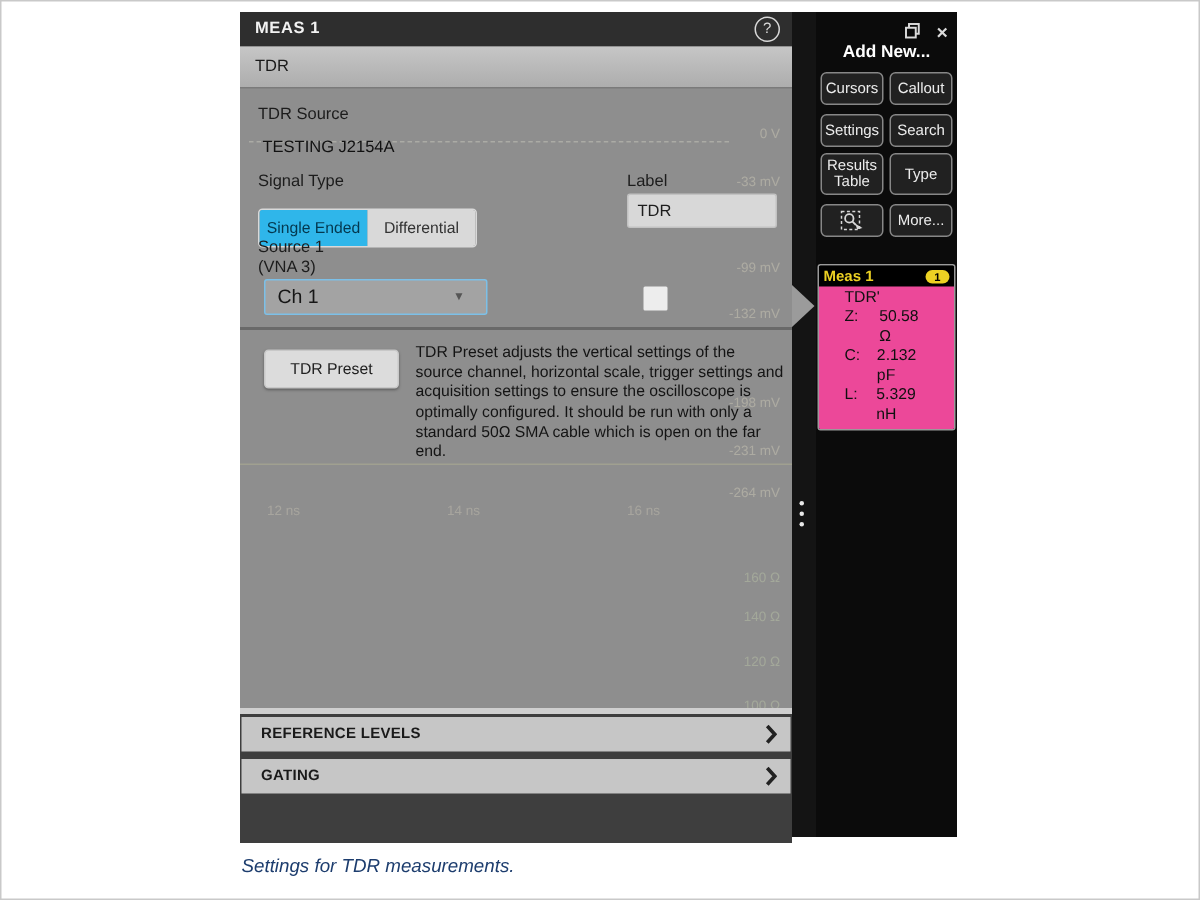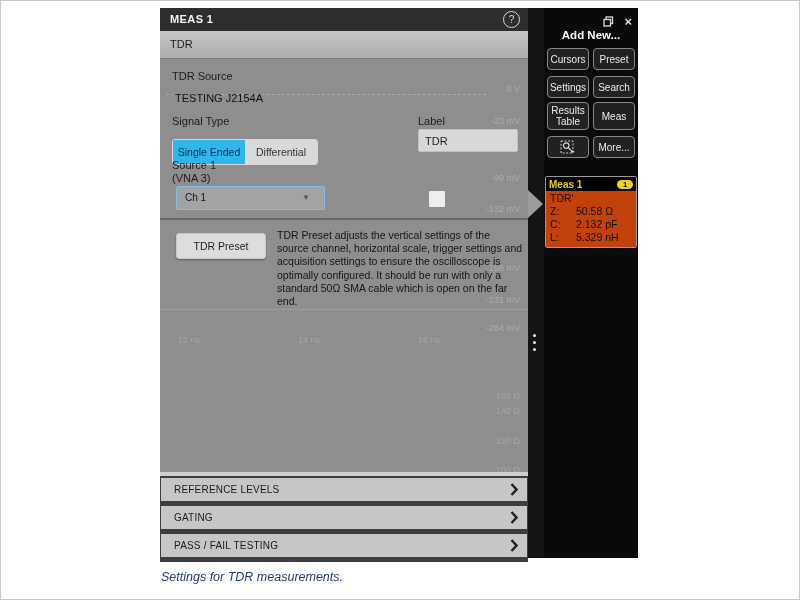--- a/index.html
+++ b/index.html
@@ -26,21 +26,21 @@
   .toggle .opt{width:72px;font-size:10.5px;display:flex;align-items:center;justify-content:center;cursor:pointer;}
   .opt-on{background:#2fb6ea;color:#04384f;}
   .opt-off{background:#d9d9d9;color:#333;}
 
   .text-input{position:absolute;left:258px;top:121px;width:100px;height:23px;background:#d8d8d8;
        border:1px solid #c2c2c2;border-radius:2px;font-size:11px;line-height:23px;padding-left:6px;
        color:#1d1d1d;box-sizing:border-box;}
 
   .dropdown{position:absolute;left:16px;top:178px;width:149px;height:24px;background:#a3a3a3;
        border:1px solid #7cc0e8;border-radius:2px;box-sizing:border-box;cursor:pointer;}
-  .dropdown .dd-text{position:absolute;left:8px;line-height:22px;font-size:10px;color:#161616;}
+  .dropdown .dd-text{position:absolute;left:8px;line-height:22px;font-size:13px;color:#161616;}
   .dropdown .caret{position:absolute;right:14px;top:0;line-height:22px;font-size:8px;color:#555;}
 
   .checkbox{position:absolute;left:268px;top:182px;width:16px;height:16px;background:#ededed;
        border:1px solid #8f8f8f;border-radius:2px;cursor:pointer;}
   .cb-label{position:absolute;left:291px;top:179px;width:76px;font-size:10.5px;line-height:13px;color:#1b1b1b;}
 
   .divider{position:absolute;left:0;right:0;top:210px;height:2px;background:rgba(60,60,60,.45);}
 
   .preset-btn{position:absolute;left:16px;top:225px;width:90px;height:26px;background:#dcdcdc;
        border:1px solid #c8c8c8;border-radius:3px;font-size:10.5px;color:#222;
@@ -49,21 +49,21 @@
   .preset-desc{position:absolute;left:117px;top:221px;width:246px;font-size:10.5px;line-height:13.2px;color:#141414;}
 
   
   .ghost{position:absolute;font-size:9px;color:rgba(238,233,205,.32);text-align:right;pointer-events:none;}
   .ghost-ohm{color:rgba(212,230,182,.30);}
   .ghost-t{text-align:left;color:rgba(238,233,205,.26);}
   .zero-line{position:absolute;left:6px;right:42px;top:86px;border-top:1px dashed rgba(240,238,220,.30);pointer-events:none;}
   .trace-line{position:absolute;left:0;right:0;top:301px;height:1px;background:rgba(216,214,150,.25);pointer-events:none;}
 
   
-  .footer{position:absolute;left:0;right:0;top:464px;height:86px;background:#3e3e3e;border-top:4px solid #cfcfcf;}
+  .footer{position:absolute;left:0;right:0;top:464px;height:86px;background:#3e3e3e;border-top:4px solid #cfcfcf;font-weight:bold;}
   .acc{position:absolute;left:1px;right:1px;height:23px;background:#c6c6c6;cursor:pointer;}
   .acc .acc-label{position:absolute;left:13px;line-height:23px;font-size:10px;color:#1a1a1a;letter-spacing:.2px;}
   .acc svg{position:absolute;right:9px;top:5px;}
 
   
   .strip{position:absolute;left:528px;top:8px;width:16px;height:550px;background:#141414;}
   .flyout-arrow{position:absolute;left:528px;top:190px;width:0;height:0;
        border-left:15px solid #9b9b9b;border-top:14px solid transparent;border-bottom:14px solid transparent;cursor:pointer;}
   .drag-dots{position:absolute;left:533px;top:334px;display:flex;flex-direction:column;gap:4px;cursor:pointer;}
   .drag-dots i{width:3px;height:3px;border-radius:50%;background:#e8e8e8;}
@@ -80,21 +80,21 @@
        font-size:10px;display:flex;align-items:center;justify-content:center;
        line-height:11px;cursor:pointer;box-sizing:border-box;font-family:"Liberation Sans",sans-serif;}
 
   
   .badge{position:absolute;left:1px;top:168px;width:90px;border:1px solid #9a9a9a;border-radius:2px;
        overflow:hidden;cursor:pointer;}
   .badge-head{background:#000;height:14px;display:flex;align-items:center;justify-content:space-between;padding:0 3px;}
   .badge-title{color:#ecd123;font-size:10px;font-weight:bold;}
   .badge-pill{background:#ecd123;color:#000;font-size:7.5px;line-height:9px;width:16px;height:9px;
        border-radius:5px;text-align:center;font-weight:bold;}
-  .badge-body{background:#c2410c;padding:1px 4px 3px;}
+  .badge-body{background:#ec4899;padding:1px 17px 3px;}
   .badge-row{font-size:10.5px;line-height:13px;color:#101010;display:flex;}
   .badge-row .rl{width:26px;}
 
   .caption{position:absolute;left:161px;top:570px;font-size:12.5px;font-style:italic;color:#1d3d6e;}
 </style>
 </head>
 <body>
 
 <div id="app">
 
@@ -111,21 +111,21 @@
       <span>TDR</span>
     </div>
 
     <span class="ghost" style="top:76px;right:8px;">0 V</span>
     <span class="ghost" style="top:108px;right:8px;">-33 mV</span>
     <span class="ghost" style="top:165px;right:8px;">-99 mV</span>
     <span class="ghost" style="top:196px;right:8px;">-132 mV</span>
     <span class="ghost" style="top:255px;right:8px;">-198 mV</span>
     <span class="ghost" style="top:287px;right:8px;">-231 mV</span>
     <span class="ghost" style="top:315px;right:8px;">-264 mV</span>
-    <span class="ghost ghost-ohm" style="top:383px;right:8px;">160 Ω</span>
+    <span class="ghost ghost-ohm" style="top:372px;right:8px;">160 Ω</span>
     <span class="ghost ghost-ohm" style="top:398px;right:8px;">140 Ω</span>
     <span class="ghost ghost-ohm" style="top:428px;right:8px;">120 Ω</span>
     <span class="ghost ghost-ohm" style="top:457px;right:8px;">100 Ω</span>
     <span class="ghost ghost-t" style="top:327px;left:18px;">12 ns</span>
     <span class="ghost ghost-t" style="top:327px;left:138px;">14 ns</span>
     <span class="ghost ghost-t" style="top:327px;left:258px;">16 ns</span>
     <div class="zero-line"></div>
     <div class="trace-line"></div>
 
     <span class="lbl" style="left:12px;top:62px;">TDR Source</span>
@@ -160,26 +160,20 @@
 
     <div class="footer">
       <div class="acc" style="top:2px;">
         <span class="acc-label">REFERENCE LEVELS</span>
         <svg width="8" height="13" viewBox="0 0 8 13">
             <polyline points="1.5,1 6.5,6.5 1.5,12" fill="none" stroke="#222" stroke-width="2.4"></polyline>
           </svg>
       </div>
       <div class="acc" style="top:30px;">
         <span class="acc-label">GATING</span>
-        <svg width="8" height="13" viewBox="0 0 8 13">
-            <polyline points="1.5,1 6.5,6.5 1.5,12" fill="none" stroke="#222" stroke-width="2.4"></polyline>
-          </svg>
-      </div>
-      <div class="acc" style="top:58px;">
-        <span class="acc-label">PASS / FAIL TESTING</span>
         <svg width="8" height="13" viewBox="0 0 8 13">
             <polyline points="1.5,1 6.5,6.5 1.5,12" fill="none" stroke="#222" stroke-width="2.4"></polyline>
           </svg>
       </div>
     </div>
   </div>
 
   <div class="strip"></div>
   <div class="flyout-arrow"></div>
   <div class="drag-dots">
@@ -197,25 +191,25 @@
             <rect x="3" y="1" width="6.5" height="6.5" fill="none" stroke="#dcdcdc" stroke-width="1.3"></rect>
             <rect x="1" y="3.5" width="6.5" height="6.5" fill="#0b0b0b" stroke="#dcdcdc" stroke-width="1.3"></rect>
           </svg>
       </span>
       <span class="wc wc-close">×</span>
     </div>
 
     <div class="panel-title">Add New...</div>
 
     <button class="pbtn" style="left:3px;top:40px;width:42px;height:22px;">Cursors</button>
-    <button class="pbtn" style="left:49px;top:40px;width:42px;height:22px;">Preset</button>
+    <button class="pbtn" style="left:49px;top:40px;width:42px;height:22px;">Callout</button>
     <button class="pbtn" style="left:3px;top:68px;width:42px;height:22px;">Settings</button>
     <button class="pbtn" style="left:49px;top:68px;width:42px;height:22px;">Search</button>
     <button class="pbtn" style="left:3px;top:94px;width:42px;height:28px;">Results Table</button>
-    <button class="pbtn" style="left:49px;top:94px;width:42px;height:28px;">Meas</button>
+    <button class="pbtn" style="left:49px;top:94px;width:42px;height:28px;">Type</button>
 
     <button class="pbtn" style="left:3px;top:128px;width:42px;height:22px;">
       <svg width="16" height="15" viewBox="0 0 16 15">
         <rect x="1" y="1" width="12" height="12" fill="none" stroke="#d8d8d8" stroke-width="1" stroke-dasharray="2,1.6"></rect>
         <circle cx="6.2" cy="5.6" r="2.8" fill="none" stroke="#d8d8d8" stroke-width="1.2"></circle>
         <line x1="8.2" y1="7.6" x2="10.6" y2="10" stroke="#d8d8d8" stroke-width="1.2"></line>
         <polygon points="10.2,9.2 15,12 11.4,12.8" fill="#d8d8d8"></polygon>
       </svg>
     </button>
     <button class="pbtn" style="left:49px;top:128px;width:42px;height:22px;">More...</button>

